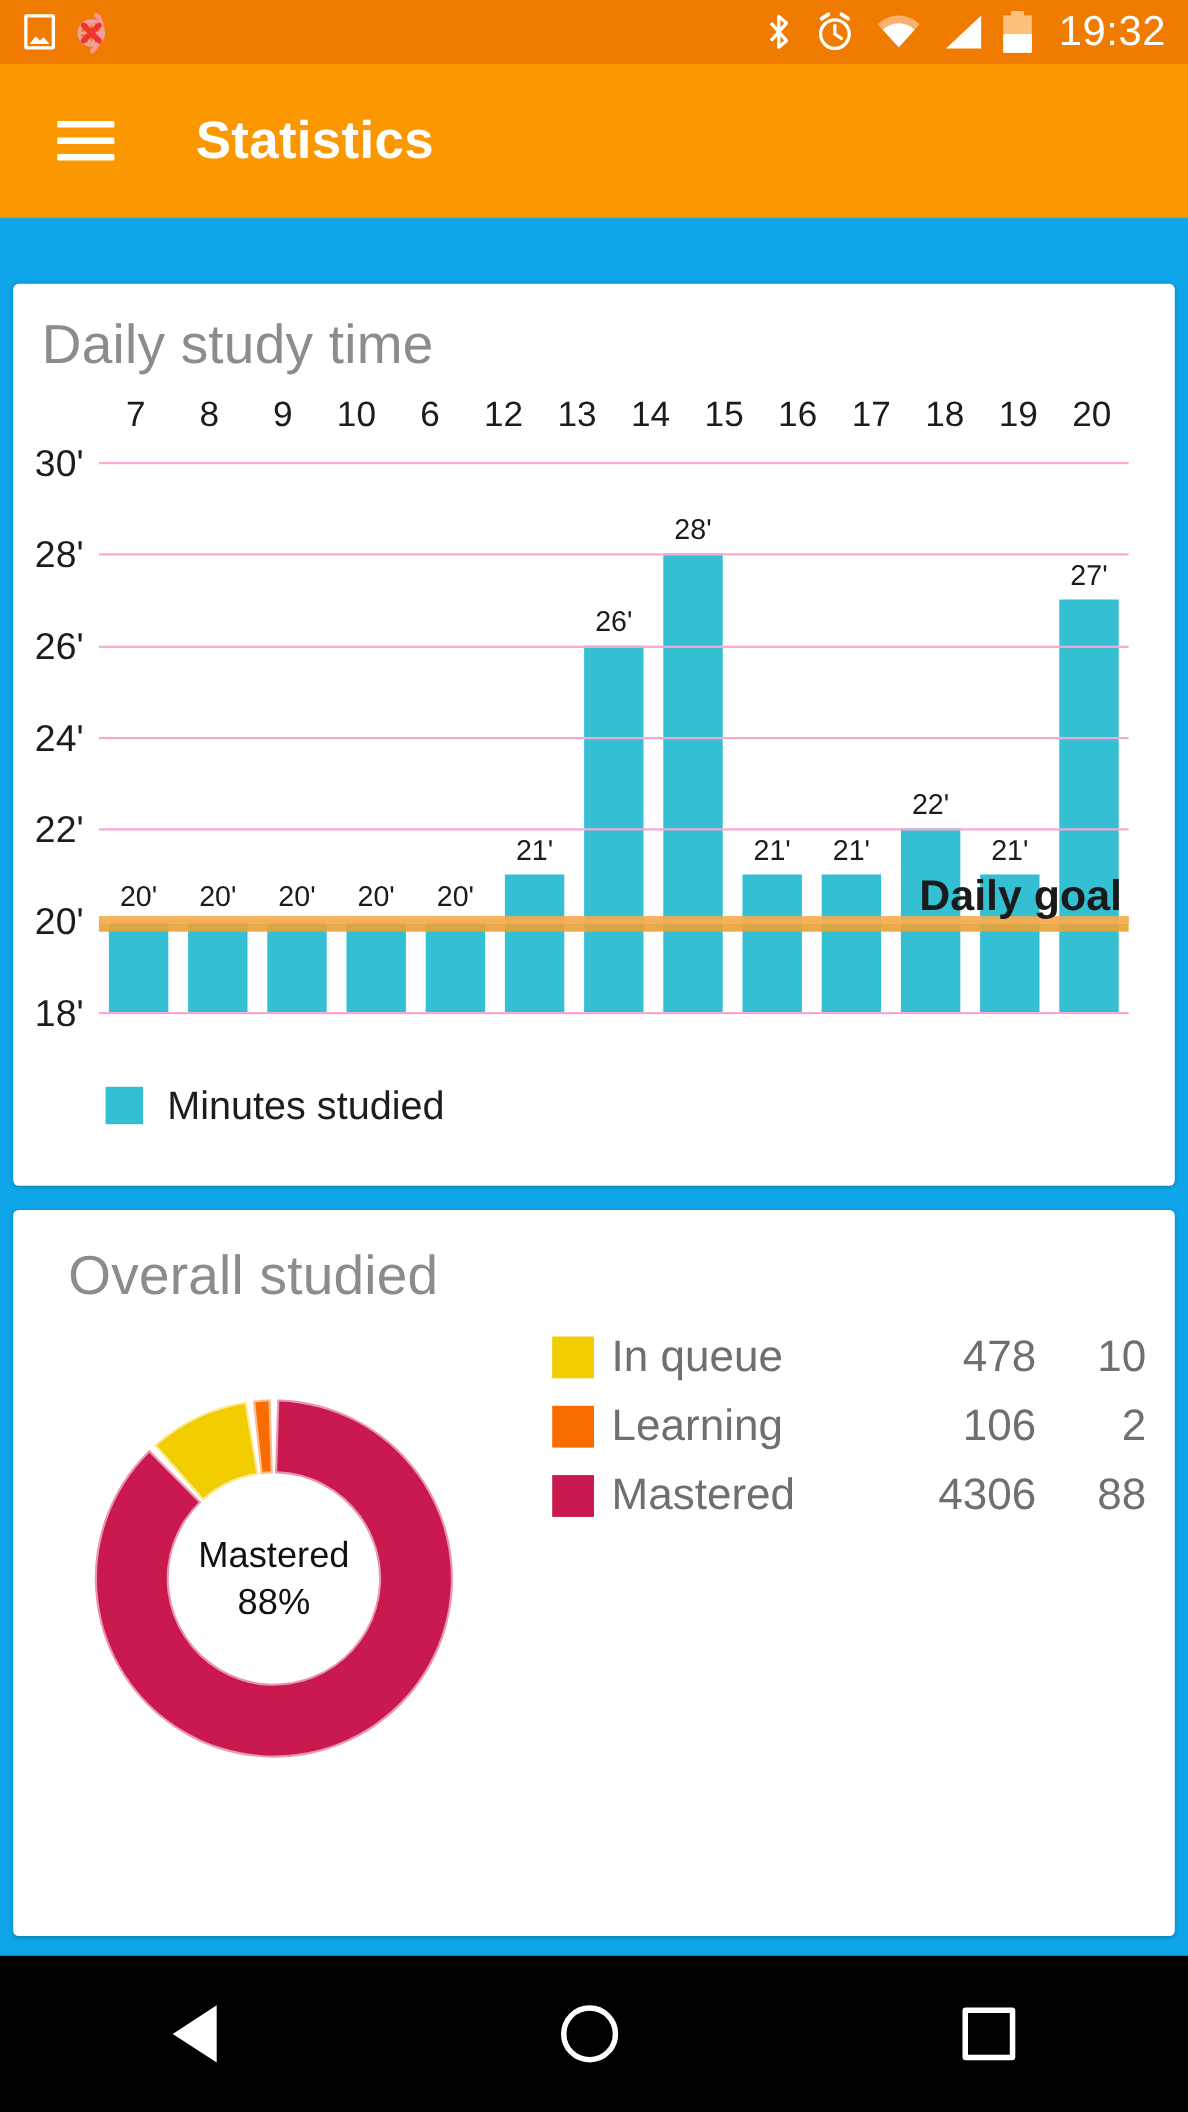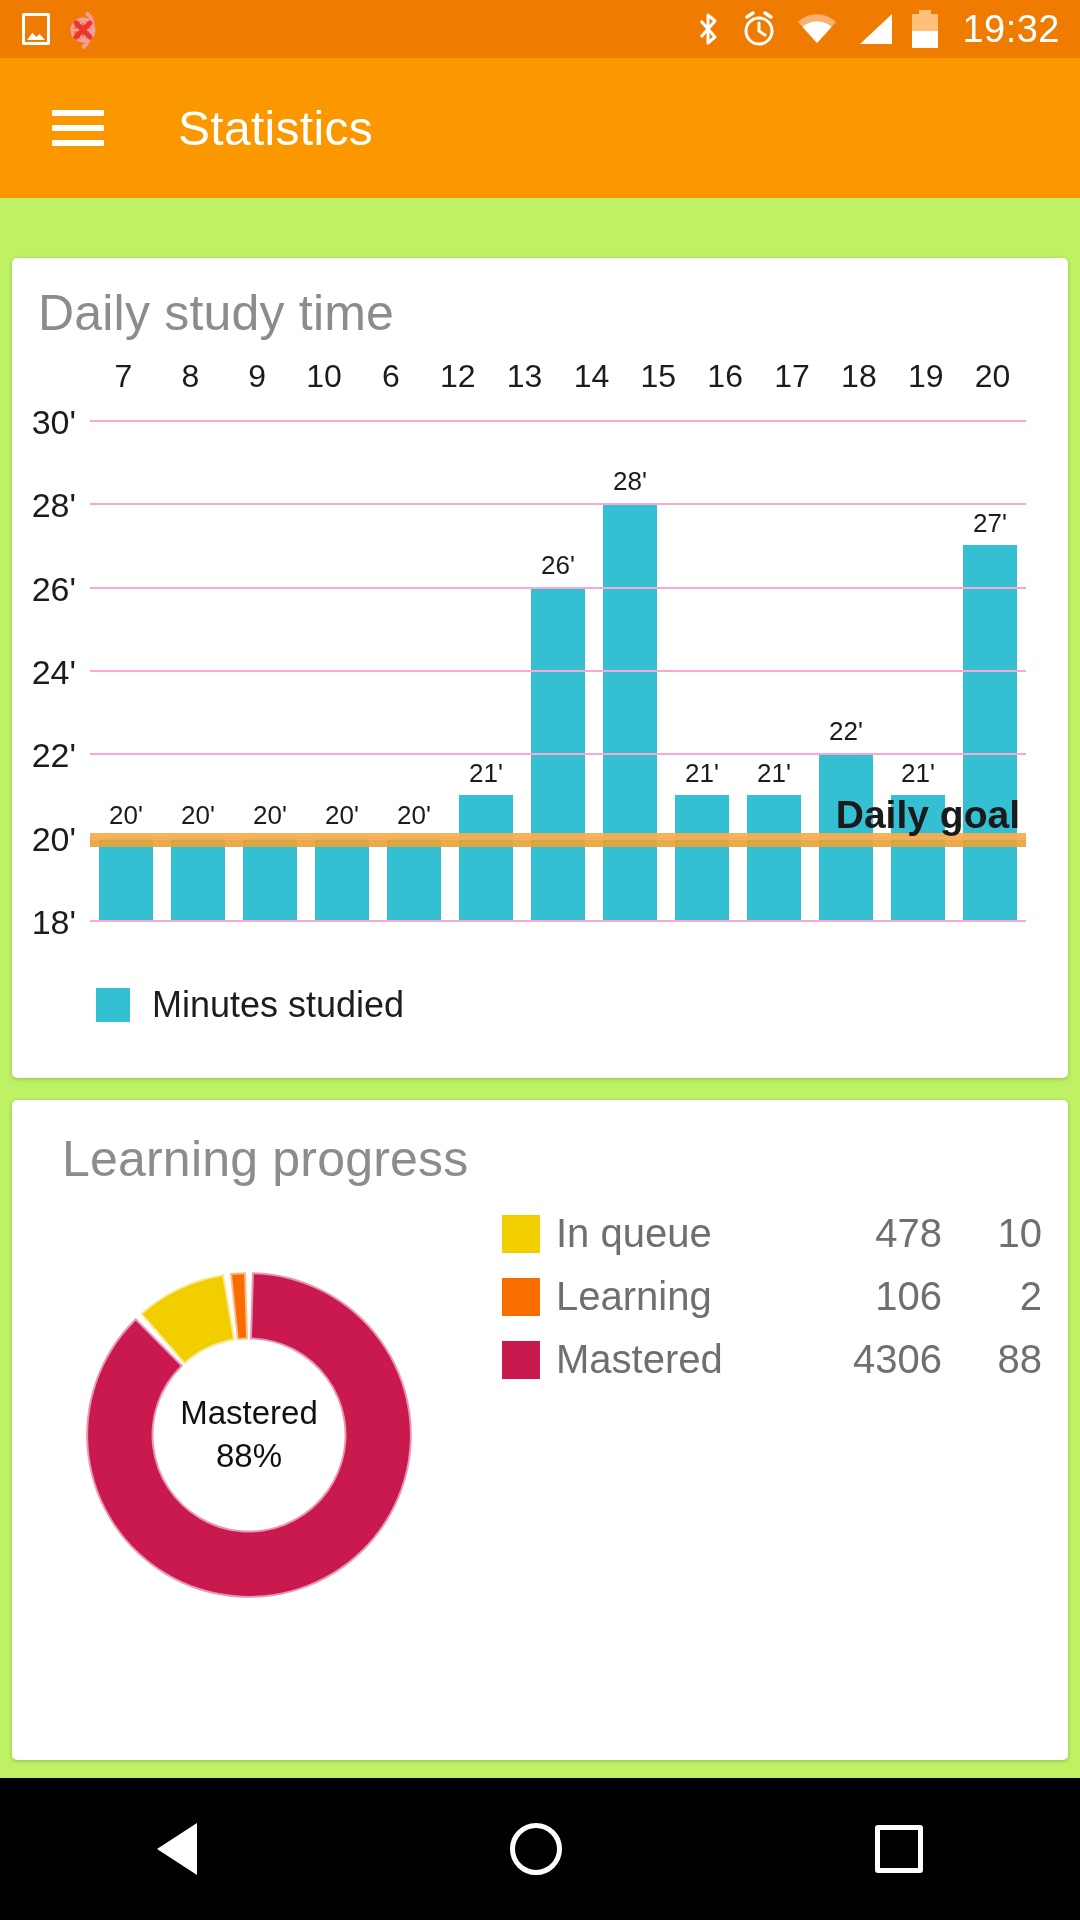--- a/index.html
+++ b/index.html
@@ -2,21 +2,21 @@
 <html><head>
 <meta charset="utf-8">
 <style>
   * { margin:0; padding:0; box-sizing:border-box; }
   html, body {
     width:1080px; height:1920px;
     background:#e8e8e8;
     font-family:"Liberation Sans", sans-serif;
     overflow:hidden;
   }
-  #app { position:relative; width:1080px; height:1920px; background:#bef264; }
+  #app { position:relative; width:1080px; height:1920px; background:#0ea5e9; }
 
   
   .statusbar{
     position:absolute; top:0; left:0; width:1080px; height:58px;
     background:#ef7c00; display:flex; align-items:center;
   }
   .sb-left{ display:flex; align-items:center; gap:14px; padding-left:22px; }
   .sb-right{ margin-left:auto; display:flex; align-items:center; gap:18px; padding-right:20px; }
   .ic-photo{ width:28px; height:32px; border:3px solid #fff; border-radius:2px; position:relative; }
   .ic-photo::after{
@@ -36,21 +36,21 @@
   .ic-batt .fill{ position:absolute; left:0; bottom:0; width:26px; height:17px; background:#fff; }
   .sb-time{ color:#fff; font-size:38px; font-weight:400; letter-spacing:0.5px; margin-left:6px; }
 
   
   .appbar{
     position:absolute; top:58px; left:0; width:1080px; height:140px;
     background:#fb9800; display:flex; align-items:center;
   }
   .hamburger{ width:52px; margin-left:52px; cursor:pointer; }
   .hamburger span{ display:block; height:6px; background:#fff; border-radius:1px; margin:9px 0; }
-  .appbar-title{ color:#fff; font-size:48px; font-weight:400; margin-left:74px; letter-spacing:0.3px; }
+  .appbar-title{ color:#fff; font-size:48px; font-weight:700; margin-left:74px; letter-spacing:0.3px; }
 
   
   .card{
     position:absolute; left:12px; width:1056px; background:#fff;
     border-radius:5px; box-shadow:0 1px 4px rgba(0,0,0,0.22);
   }
   #card-daily{ top:258px; height:820px; }
   #card-overall{ top:1100px; height:660px; }
   .card-title{
     font-size:50px; color:#8c8c8c; font-weight:400;
@@ -305,21 +305,21 @@
           <div class="goallabel" style="top: 372.667px; right: 6px;">Daily goal</div>
         </div>
       <div class="legend">
         <div class="swatch"></div>
         <div class="ltext">Minutes studied</div>
       </div>
     </div>
   </div>
 
   <div class="card" id="card-overall">
-    <div class="card-title">Learning progress</div>
+    <div class="card-title">Overall studied</div>
     <div class="progress-body">
       <div class="donut">
         <svg viewBox="0 0 400 400" width="390" height="390" id="donutsvg">
             <path d="M 205.03885467962075 35.07695751194237 A 165 165 0 1 1 83.85011829054142 82.80697555366712 L 129.60613229729785 128.97392457798009 A 100 100 0 1 0 203.0538513209823 100.04664091632871 Z" fill="#c9194f" stroke="#c9194f" stroke-opacity="0.45" stroke-width="4"></path>
             <path d="M 91.22122421932728 75.93478352230174 A 165 165 0 0 1 172.61468698912822 37.28846189868224 L 183.40284059947163 101.38694660526197 A 100 100 0 0 0 134.0734692238347 124.8089597104859 Z" fill="#f2cd00" stroke="#f2cd00" stroke-opacity="0.45" stroke-width="4"></path>
             <path d="M 182.59906788472938 35.92011835231065 A 165 165 0 0 1 194.96114532037925 35.07695751194237 L 196.94614867901774 100.04664091632871 A 100 100 0 0 0 189.45398053619962 100.55764748624888 Z" fill="#f96c00" stroke="#f96c00" stroke-opacity="0.45" stroke-width="4"></path>
           </svg>
         <div class="donut-center">
           <div>Mastered</div>
           <div>88%</div>

